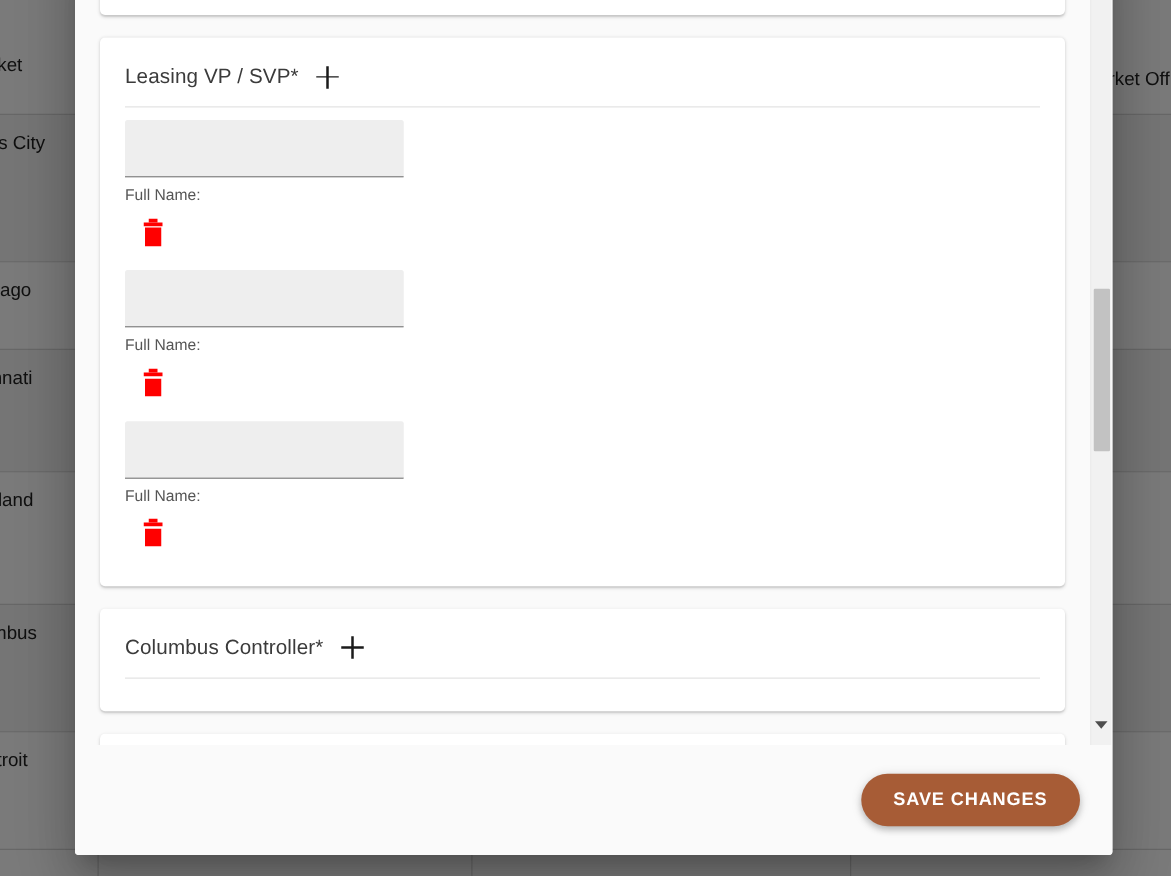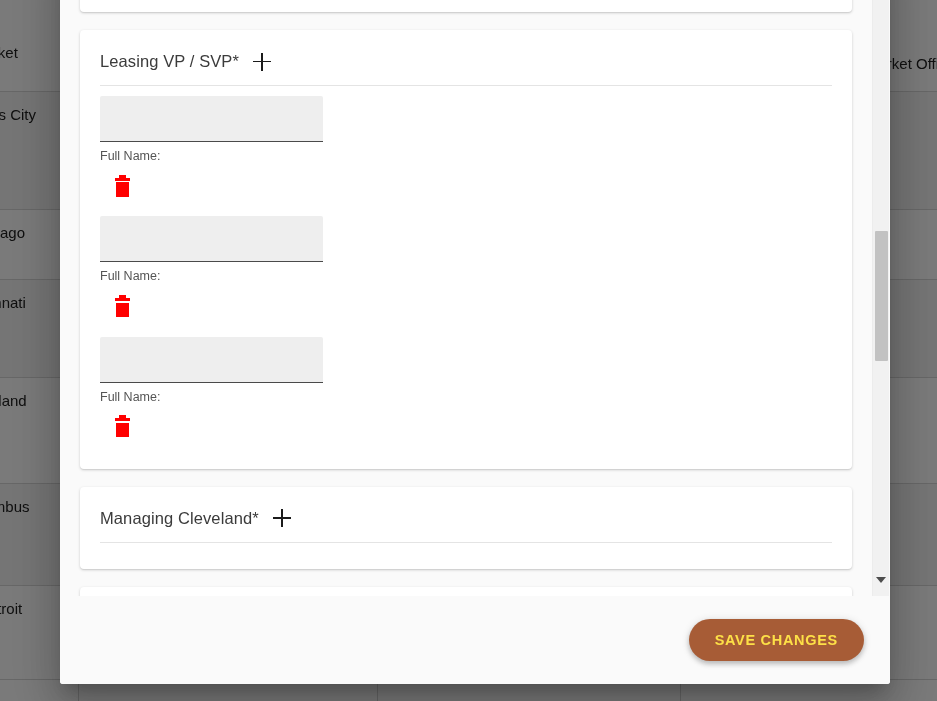--- a/index.html
+++ b/index.html
@@ -240,21 +240,21 @@
     font-size: 14.5px;
     letter-spacing: .6px;
     font-weight: 500;
     padding: 10px 14px;
     cursor: pointer;
     font-family: "Liberation Sans", sans-serif;
   }
   #save-changes-button {
     margin-left: 14px;
     background: #a75c36;
-    color: #fde047;
+    color: #ffffff;
     border: none;
     border-radius: 22px;
     height: 42px;
     padding: 0 26px;
     font-size: 14.5px;
     letter-spacing: .7px;
     font-weight: 700;
     cursor: pointer;
     box-shadow: 0 3px 5px rgba(0,0,0,.2), 0 1px 9px rgba(0,0,0,.12);
     font-family: "Liberation Sans", sans-serif;
@@ -339,21 +339,21 @@
                     <span class="handle"></span>
                     <span class="lid"></span>
                     <span class="can"></span>
                   </span>
                 </button>
               </div>
             </div>
           </div>
           <div class="section-card">
             <div class="section-head">
-              <span class="section-title">Managing Cleveland*</span>
+              <span class="section-title">Columbus Controller*</span>
               <span class="add-icon"></span>
             </div>
             <div style="height: 26px;"></div>
           </div>
           <div class="section-card">
             <div style="height: 26px;"></div>
           </div>
         </div>
 
       <div class="partial-card" id="partial-card-bottom" style="height:60px;"></div>

